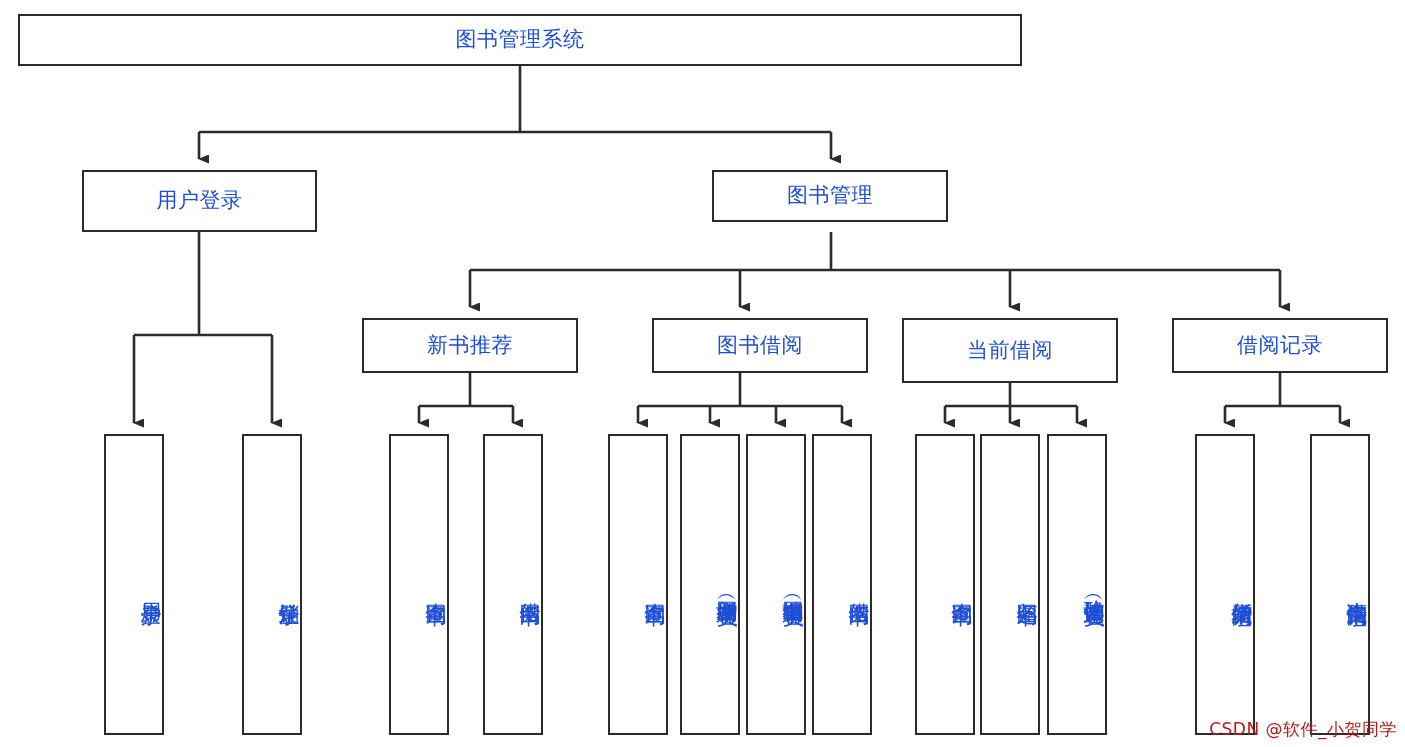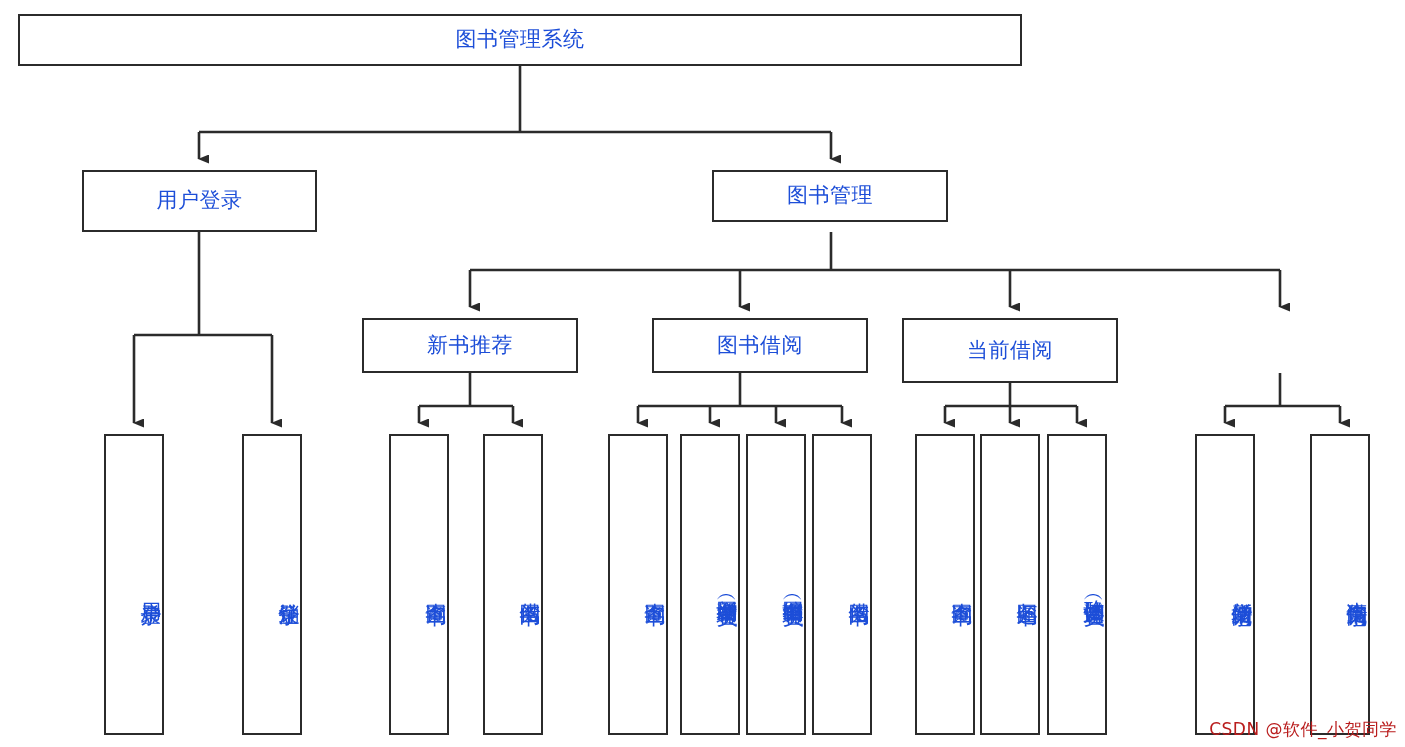--- a/index.html
+++ b/index.html
@@ -130,20 +130,23 @@
 
   <div class="node h" style="left:362px; top:318px; width:216px; height:55px;">
     <span>新书推荐</span>
   </div>
   <div class="node h" style="left:652px; top:318px; width:216px; height:55px;">
     <span>图书借阅</span>
   </div>
   <div class="node h" style="left:902px; top:318px; width:216px; height:65px;">
     <span>当前借阅</span>
   </div>
+  <div class="node h" style="left:1172px; top:318px; width:216px; height:55px;">
+    <span>借阅记录</span>
+  </div>
 
   <div class="node v" style="left:104px; top:434px; width:60px; height:301px;">
     <span>用户登录</span>
   </div>
   <div class="node v" style="left:242px; top:434px; width:60px; height:301px;">
     <span>注销登录</span>
   </div>
 
   <div class="node v" style="left:389px; top:434px; width:60px; height:301px;">
     <span>查询图书</span>

